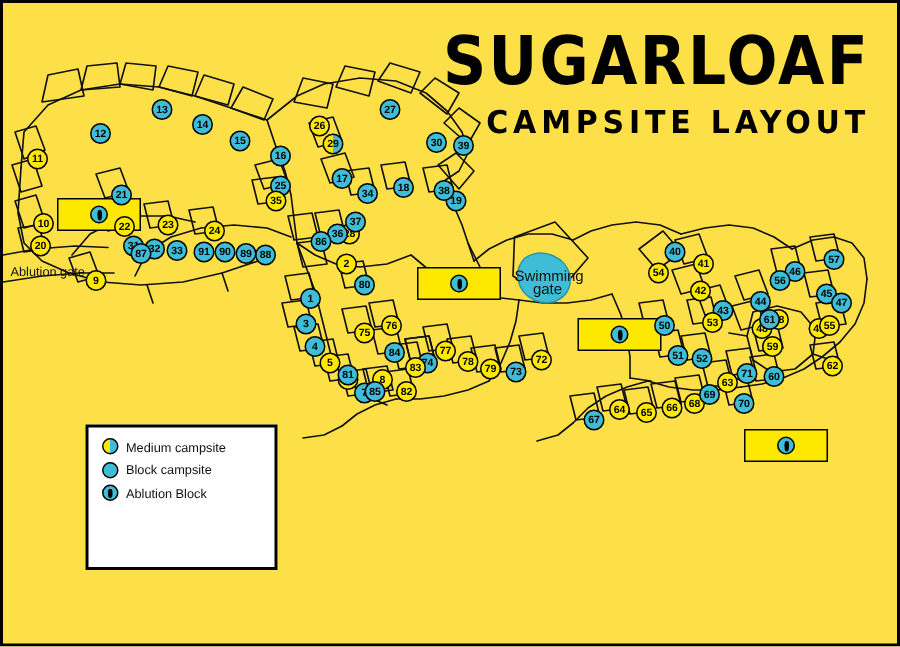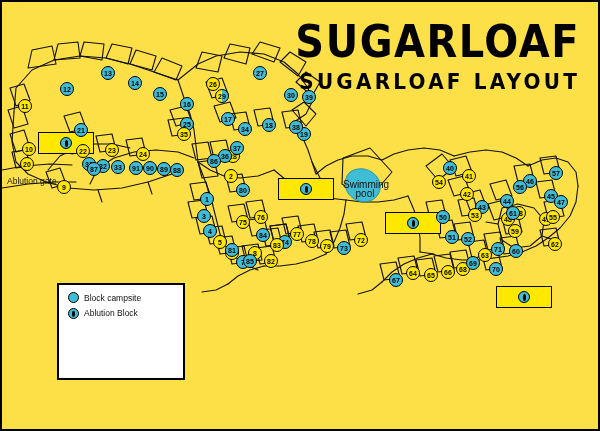--- a/index.html
+++ b/index.html
@@ -243,28 +243,28 @@
       <path d="M146,180 L150,192"></path>
 
     </g>
 
     <path d="M348,170 C340,178 342,192 354,198 C368,204 380,194 378,182
              C376,170 360,162 348,170 Z" fill="#3fbcd6" stroke="#2a93a8" stroke-width="1"></path>
   </svg>
 
   <div id="title-block">
     <div id="title-main">SUGARLOAF</div>
-    <div id="title-sub">SUGARLOAF LAYOUT</div>
+    <div id="title-sub">CAMPSITE LAYOUT</div>
   </div>
 
   <div id="entrance-gate">Ablution gate</div>
 
   <div id="pool-label">
     <div>Swimming</div>
-    <div>pool</div>
+    <div>gate</div>
   </div>
 
   <div id="ablution-layer">
       <div class="ablution-block" style="left: 36px; top: 130px; width: 56px; height: 22px;">
         <div class="ab-dot"></div>
       </div>
       <div class="ablution-block" style="left: 276px; top: 176px; width: 56px; height: 22px;">
         <div class="ab-dot"></div>
       </div>
       <div class="ablution-block" style="left: 383px; top: 210px; width: 56px; height: 22px;">
@@ -365,20 +365,24 @@
       <div class="site large" style="left: 85px; top: 160px;">87</div>
       <div class="site large" style="left: 168px; top: 161px;">88</div>
       <div class="site large" style="left: 155px; top: 160px;">89</div>
       <div class="site large" style="left: 141px; top: 159px;">90</div>
       <div class="site large" style="left: 127px; top: 159px;">91</div>
     </div>
 
   <div id="key-box">
     <div id="key-list">
         <div class="key-row">
+          <div class="key-swatch sw-medium"></div>
+          <div class="key-label">Medium campsite</div>
+        </div>
+        <div class="key-row">
           <div class="key-swatch sw-large"></div>
           <div class="key-label">Block campsite</div>
         </div>
         <div class="key-row">
           <div class="key-swatch sw-ablution"></div>
           <div class="key-label">Ablution Block</div>
         </div>
       </div>
   </div>
 

